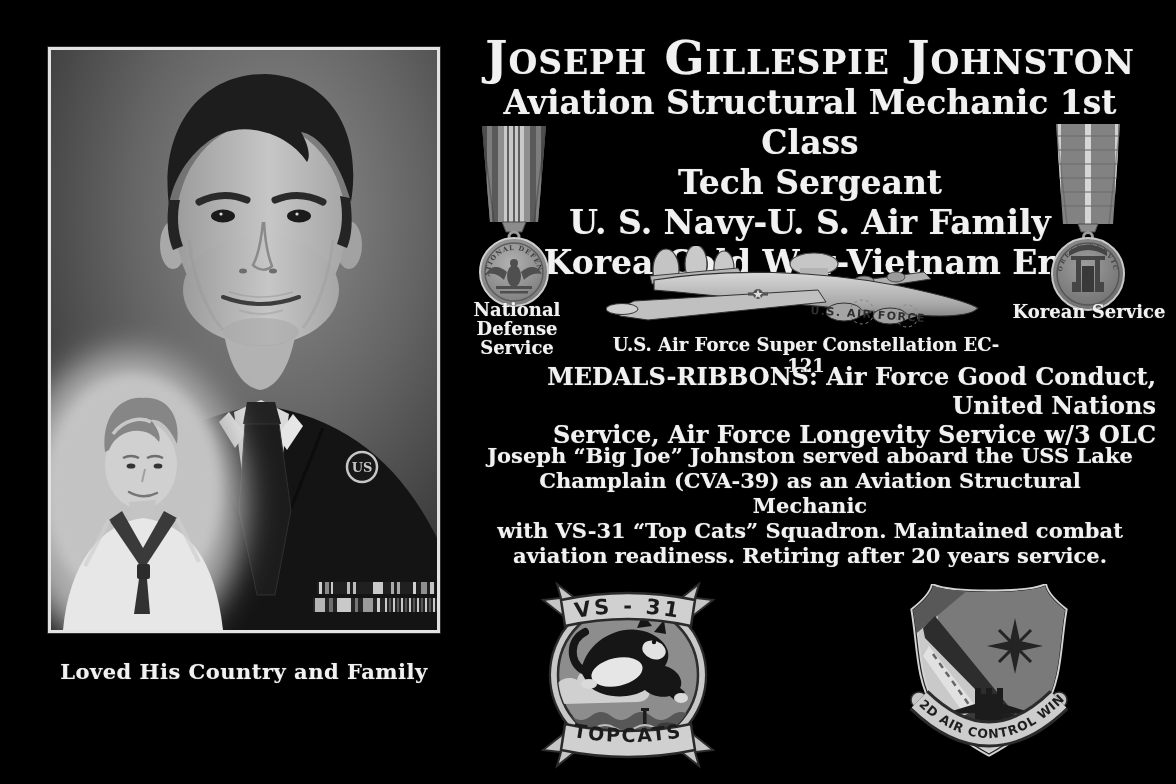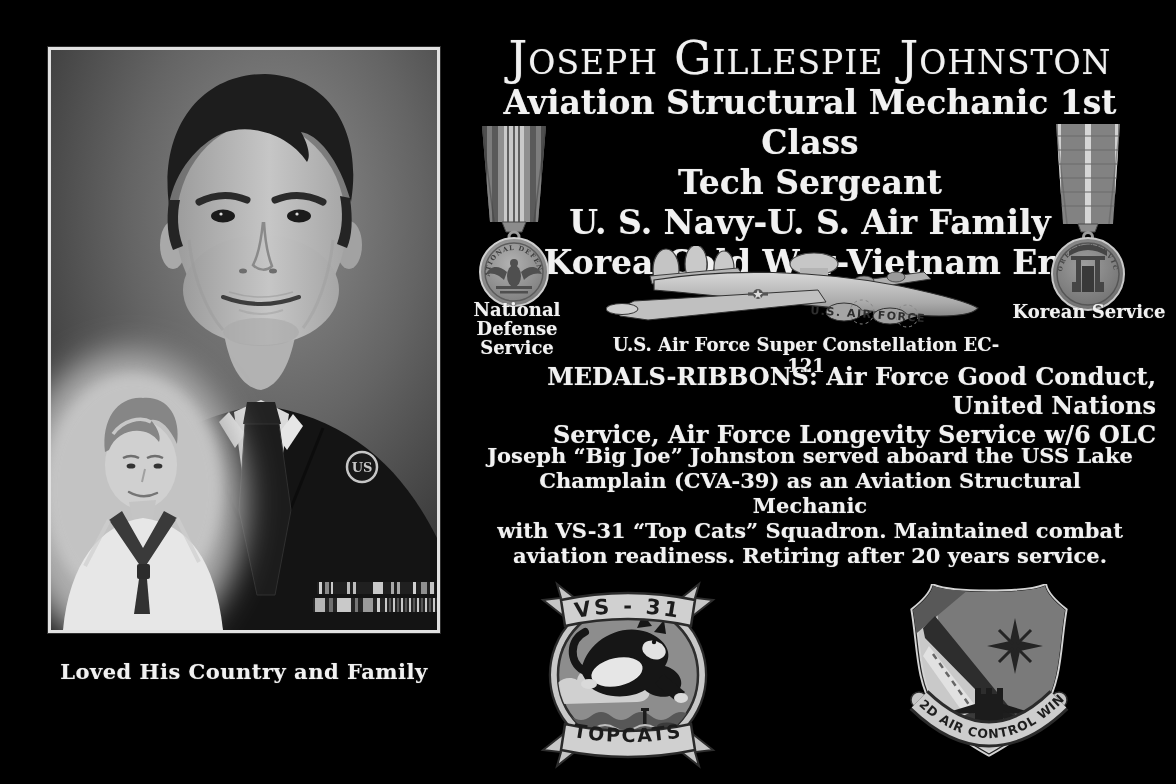--- a/index.html
+++ b/index.html
@@ -8,21 +8,21 @@
   .abs{position:absolute;}
   .ctr{text-align:center;}
   .glow{text-shadow:0 0 1px rgba(255,255,255,.45), 0 1px 2px rgba(0,0,0,.9);}
 
   .photo-frame{left:48px;top:47px;width:386px;height:580px;border:3px solid #e2e2e2;
                background:#ef4444;box-shadow:0 0 0 1px #2e2e2e, inset 0 0 55px 8px rgba(0,0,0,.5);}
   .photo-frame svg{display:block;}
   .photo-caption{left:48px;top:659px;width:392px;font-size:21px;font-weight:600;letter-spacing:.5px;}
 
   .header{left:452px;top:33px;width:716px;}
-  .veteran-name{font-size:47px;line-height:50px;font-weight:400;font-variant:small-caps;letter-spacing:1px;}
+  .veteran-name{font-size:47px;line-height:50px;font-weight:700;font-variant:small-caps;letter-spacing:1px;}
   .sub-line{font-size:33px;line-height:40px;font-weight:700;}
 
   .medal-nd{left:458px;top:126px;width:112px;height:182px;}
   .medal-kr{left:1036px;top:124px;width:104px;height:188px;}
   .medal-label{font-size:18px;line-height:19px;font-weight:700;}
   .label-nd{left:437px;top:300px;width:160px;}
   .label-kr{left:1009px;top:302px;width:160px;}
 
   .aircraft{left:606px;top:246px;width:386px;height:86px;}
   .aircraft-caption{left:606px;top:334px;width:400px;font-size:18px;font-weight:700;}
@@ -292,21 +292,21 @@
           <rect x="-10" y="-1.6" width="20" height="3.2" fill="#555"></rect>
         <path d="M 0,-4.5 L 1.4,-1 L 4.8,-1 L 2,1.2 L 3,4.5 L 0,2.4 L -3,4.5 L -2,1.2 L -4.8,-1 L -1.4,-1 Z" fill="#ddd"></path>
       </g>
       <text x="262" y="72" transform="rotate(4 262 72)" text-anchor="middle" font-size="11" font-weight="bold" letter-spacing="1.5" fill="#2e2e2e" font-family="DejaVu Sans, sans-serif">U.S. AIR FORCE</text>
     </svg>
   </div>
   <div class="abs ctr glow aircraft-caption">U.S. Air Force Super Constellation EC-121</div>
 
   <div class="abs ctr glow medals-block">
     <div>MEDALS-RIBBONS:  Air Force Good Conduct, United Nations</div>
-    <div>Service, Air Force Longevity Service w/6 OLC</div>
+    <div>Service, Air Force Longevity Service w/3 OLC</div>
   </div>
 
   <div class="abs ctr glow bio-block">
     <div>Joseph “Big Joe” Johnston served aboard the USS Lake</div>
     <div>Champlain (CVA-39) as an Aviation Structural Mechanic</div>
     <div>with VS-31 “Top Cats” Squadron. Maintained combat</div>
     <div>aviation readiness.  Retiring after 20 years service.</div>
   </div>
 
   <div class="abs patch-vs31">

